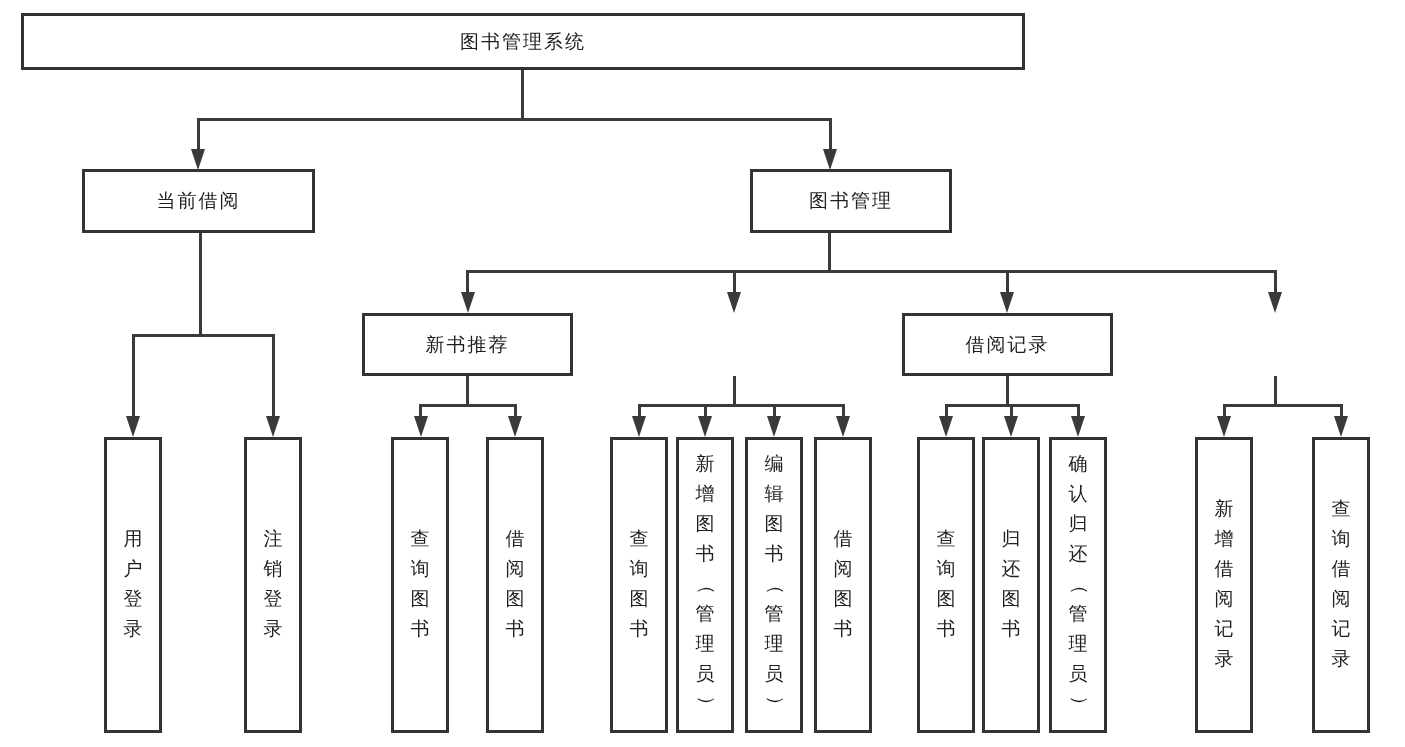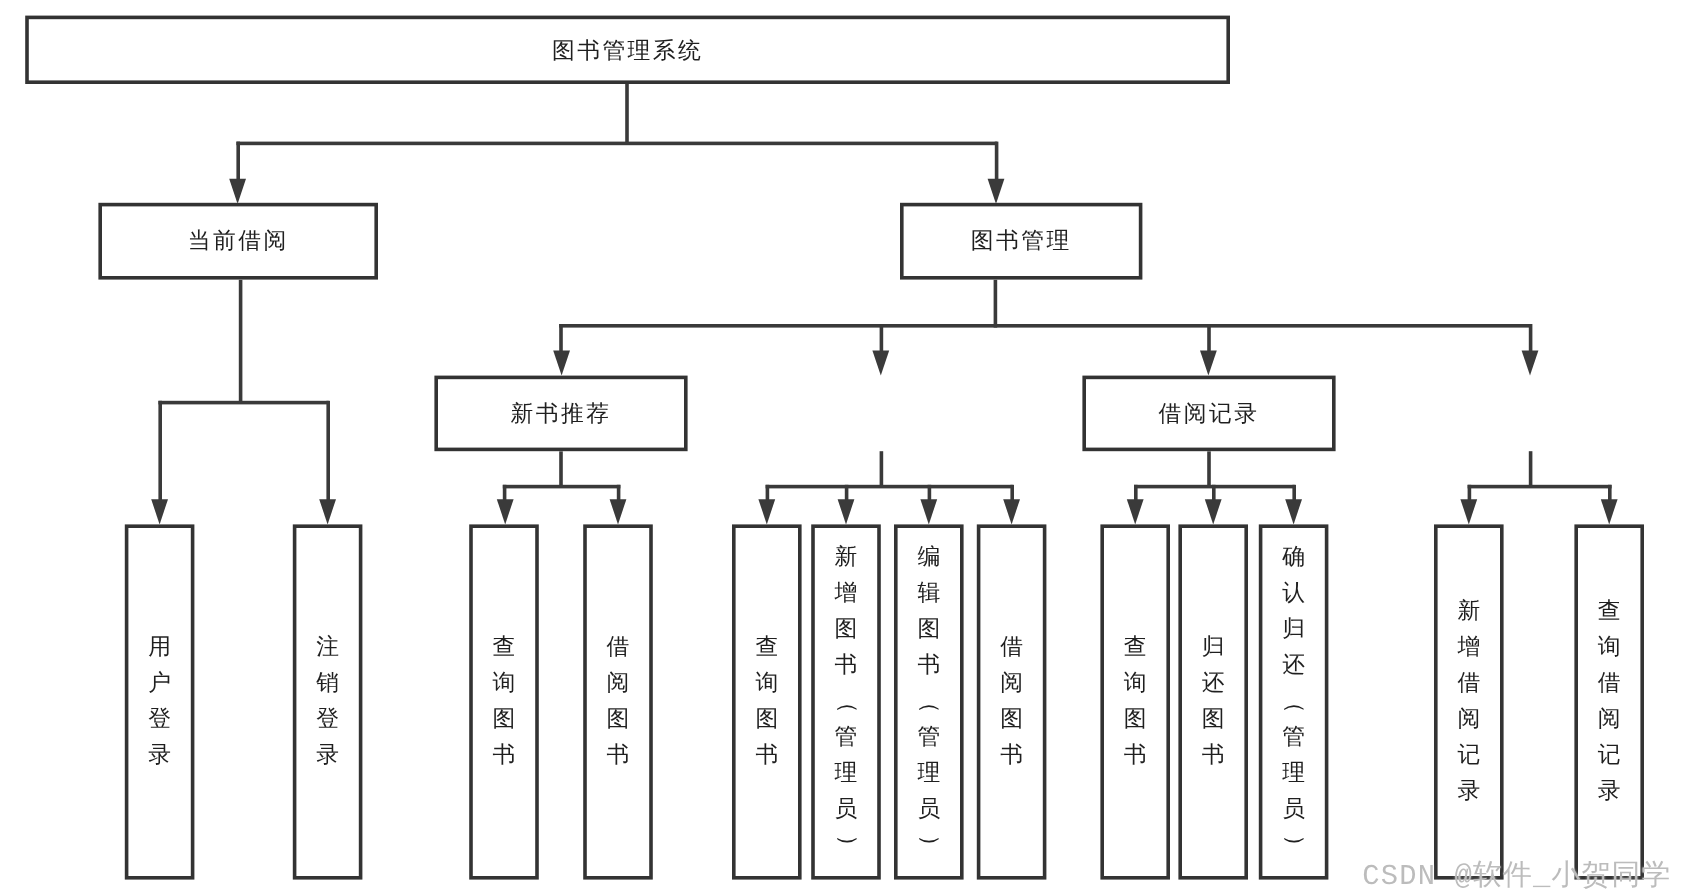--- a/index.html
+++ b/index.html
@@ -268,14 +268,13 @@
     <span class="vlabel">
         <span class="vchar">查</span>
         <span class="vchar">询</span>
         <span class="vchar">借</span>
         <span class="vchar">阅</span>
         <span class="vchar">记</span>
         <span class="vchar">录</span>
       </span>
   </div>
 
-  <div class="watermark">CSDN @软件_小贺同学</div>
 </div>
 
 </body></html>

